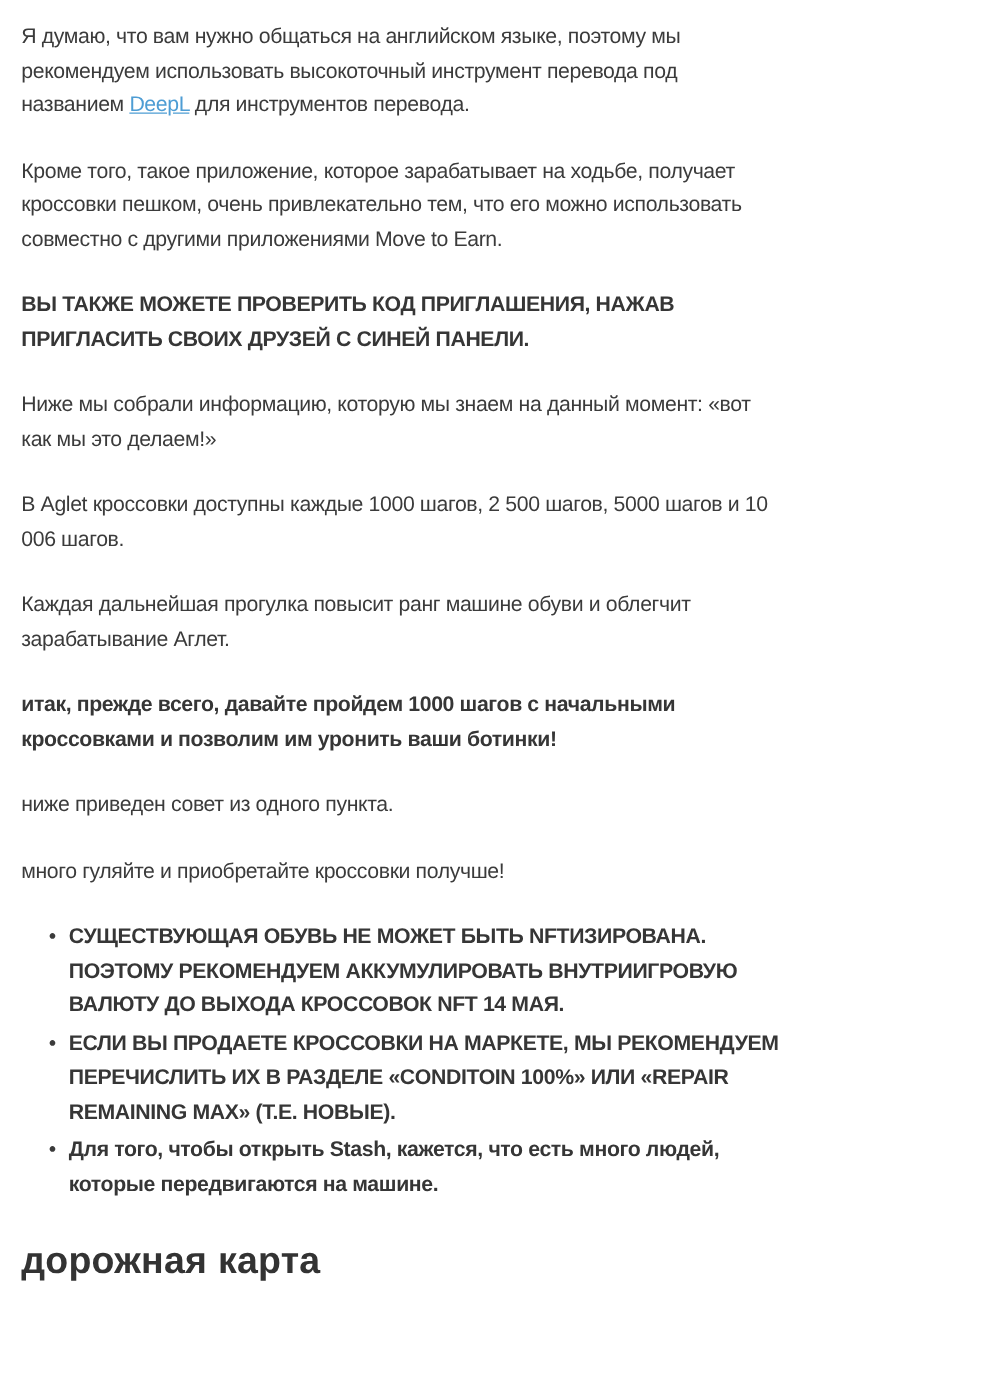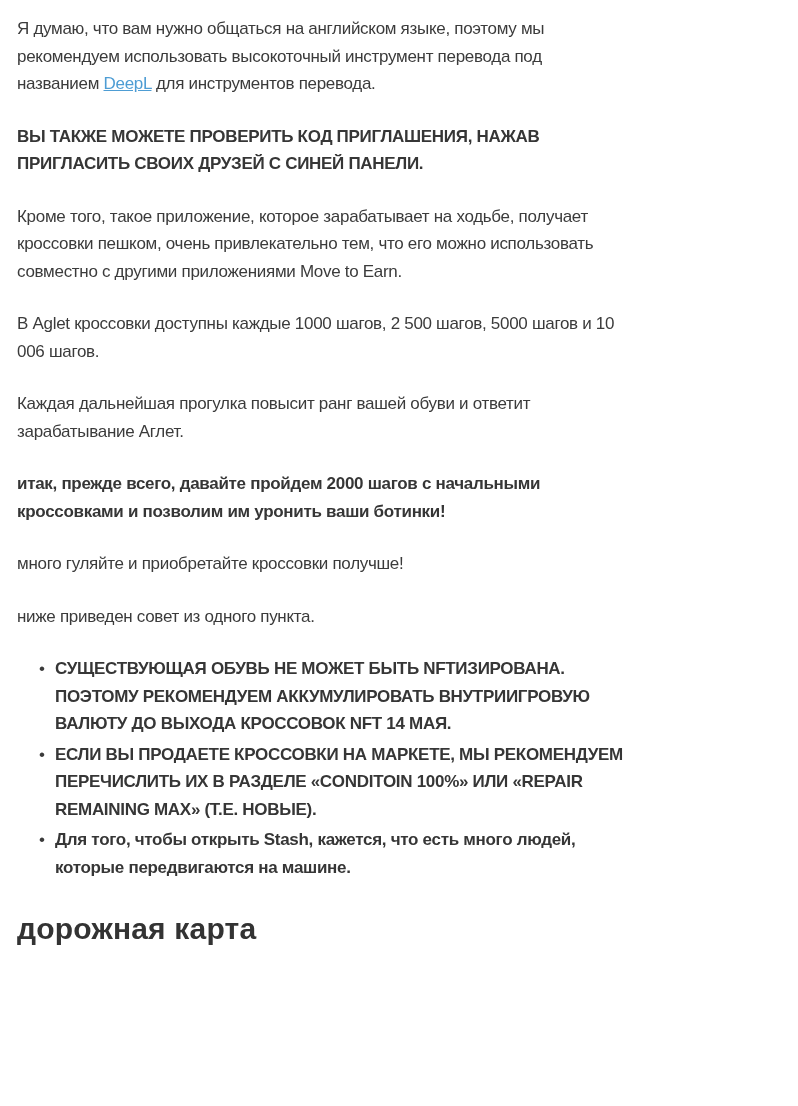--- a/index.html
+++ b/index.html
@@ -62,35 +62,36 @@
 </style>
 </head>
 <body>
 
 <div class="content">
 
   <p class="para">
     <span>Я думаю, что вам нужно общаться на английском языке, поэтому мы рекомендуем использовать высокоточный инструмент перевода под названием </span><a class="inline-link">DeepL</a><span> для инструментов перевода.</span><br>
   </p>
 
+  <p class="para">Кроме того, такое приложение, которое зарабатывает на ходьбе, получает кроссовки пешком, очень привлекательно тем, что его можно использовать совместно с другими приложениями Move to Earn.</p>
+
   <p class="para bold">ВЫ ТАКЖЕ МОЖЕТЕ ПРОВЕРИТЬ КОД ПРИГЛАШЕНИЯ, НАЖАВ ПРИГЛАСИТЬ СВОИХ ДРУЗЕЙ С СИНЕЙ ПАНЕЛИ.</p>
 
-  <p class="para">Кроме того, такое приложение, которое зарабатывает на ходьбе, получает кроссовки пешком, очень привлекательно тем, что его можно использовать совместно с другими приложениями Move to Earn.</p>
-
+  <p class="para">Ниже мы собрали информацию, которую мы знаем на данный момент: «вот как мы это делаем!»</p>
 
   <p class="para">В Aglet кроссовки доступны каждые 1000 шагов, 2 500 шагов, 5000 шагов и 10 006 шагов.</p>
 
-  <p class="para">Каждая дальнейшая прогулка повысит ранг вашей обуви и ответит зарабатывание Аглет.</p>
+  <p class="para">Каждая дальнейшая прогулка повысит ранг машине обуви и облегчит зарабатывание Аглет.</p>
 
-  <p class="para bold">итак, прежде всего, давайте пройдем 2000 шагов с начальными кроссовками и позволим им уронить ваши ботинки!</p>
+  <p class="para bold">итак, прежде всего, давайте пройдем 1000 шагов с начальными кроссовками и позволим им уронить ваши ботинки!</p>
 
 
+  <p class="para">ниже приведен совет из одного пункта.</p>
+
   <p class="para">много гуляйте и приобретайте кроссовки получше!</p>
-
-  <p class="para">ниже приведен совет из одного пункта.</p>
 
   <ul class="tips-list">
     <li>
       <span class="bullet">•</span>
       <span>СУЩЕСТВУЮЩАЯ ОБУВЬ НЕ МОЖЕТ БЫТЬ NFTИЗИРОВАНА. ПОЭТОМУ РЕКОМЕНДУЕМ АККУМУЛИРОВАТЬ ВНУТРИИГРОВУЮ ВАЛЮТУ ДО ВЫХОДА КРОССОВОК NFT 14 МАЯ.</span>
     </li>
     <li>
       <span class="bullet">•</span>
       <span>ЕСЛИ ВЫ ПРОДАЕТЕ КРОССОВКИ НА МАРКЕТЕ, МЫ РЕКОМЕНДУЕМ ПЕРЕЧИСЛИТЬ ИХ В РАЗДЕЛЕ «CONDITOIN 100%» ИЛИ «REPAIR REMAINING MAX» (Т.Е. НОВЫЕ).</span>
     </li>

